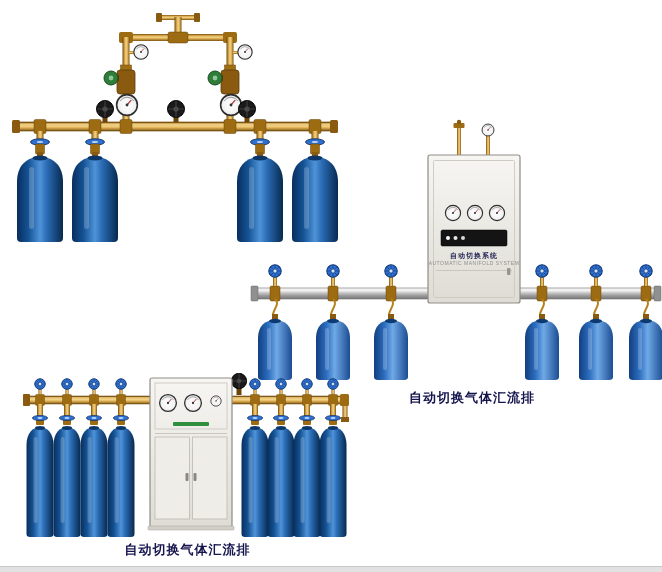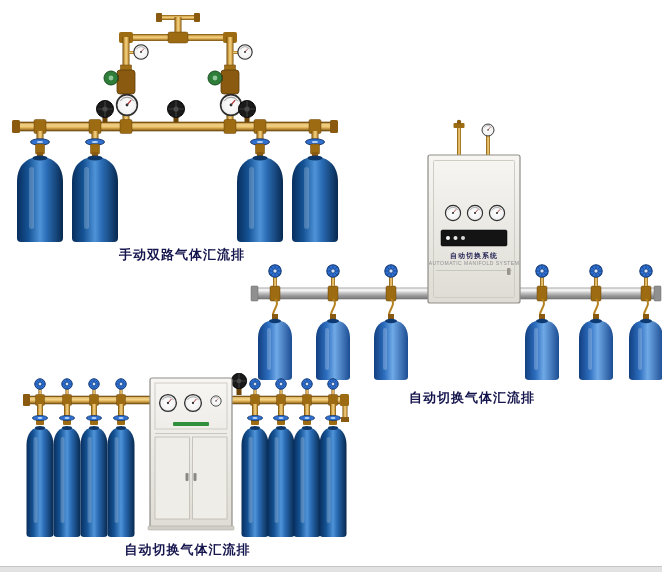--- a/index.html
+++ b/index.html
@@ -184,21 +184,20 @@
       <rect x="247" y="144" width="6" height="6" fill="#8a5a10"></rect>
       <use href="#def-cyl-big" transform="translate(250,149)"></use>
 
       <rect x="301.5" y="123" width="7" height="12" fill="url(#brassV)"></rect>
       <use href="#def-blue-wheel-side" transform="translate(305,134)"></use>
       <rect x="300.5" y="136" width="9" height="10" rx="1" fill="#9c6b12" stroke="#6b4409" stroke-width="0.5"></rect>
       <rect x="302" y="144" width="6" height="6" fill="#8a5a10"></rect>
       <use href="#def-cyl-big" transform="translate(305,149)"></use>
     </svg>
   </div>
-  <div class="caption caption1">手动双路气体汇流排</div>
 
   <div class="group g2">
     <svg viewBox="0 0 412 270" width="412" height="270">
 
       <rect x="5" y="170" width="402" height="11" fill="url(#silver)" stroke="#6e6e6e" stroke-width="0.6"></rect>
       <rect x="5" y="171.5" width="402" height="2" fill="#ffffff" opacity="0.55"></rect>
       <rect x="1" y="168" width="7" height="15" rx="1" fill="#909090" stroke="#666" stroke-width="0.5"></rect>
       <rect x="404" y="168" width="7" height="15" rx="1" fill="#909090" stroke="#666" stroke-width="0.5"></rect>
 
       <g>

